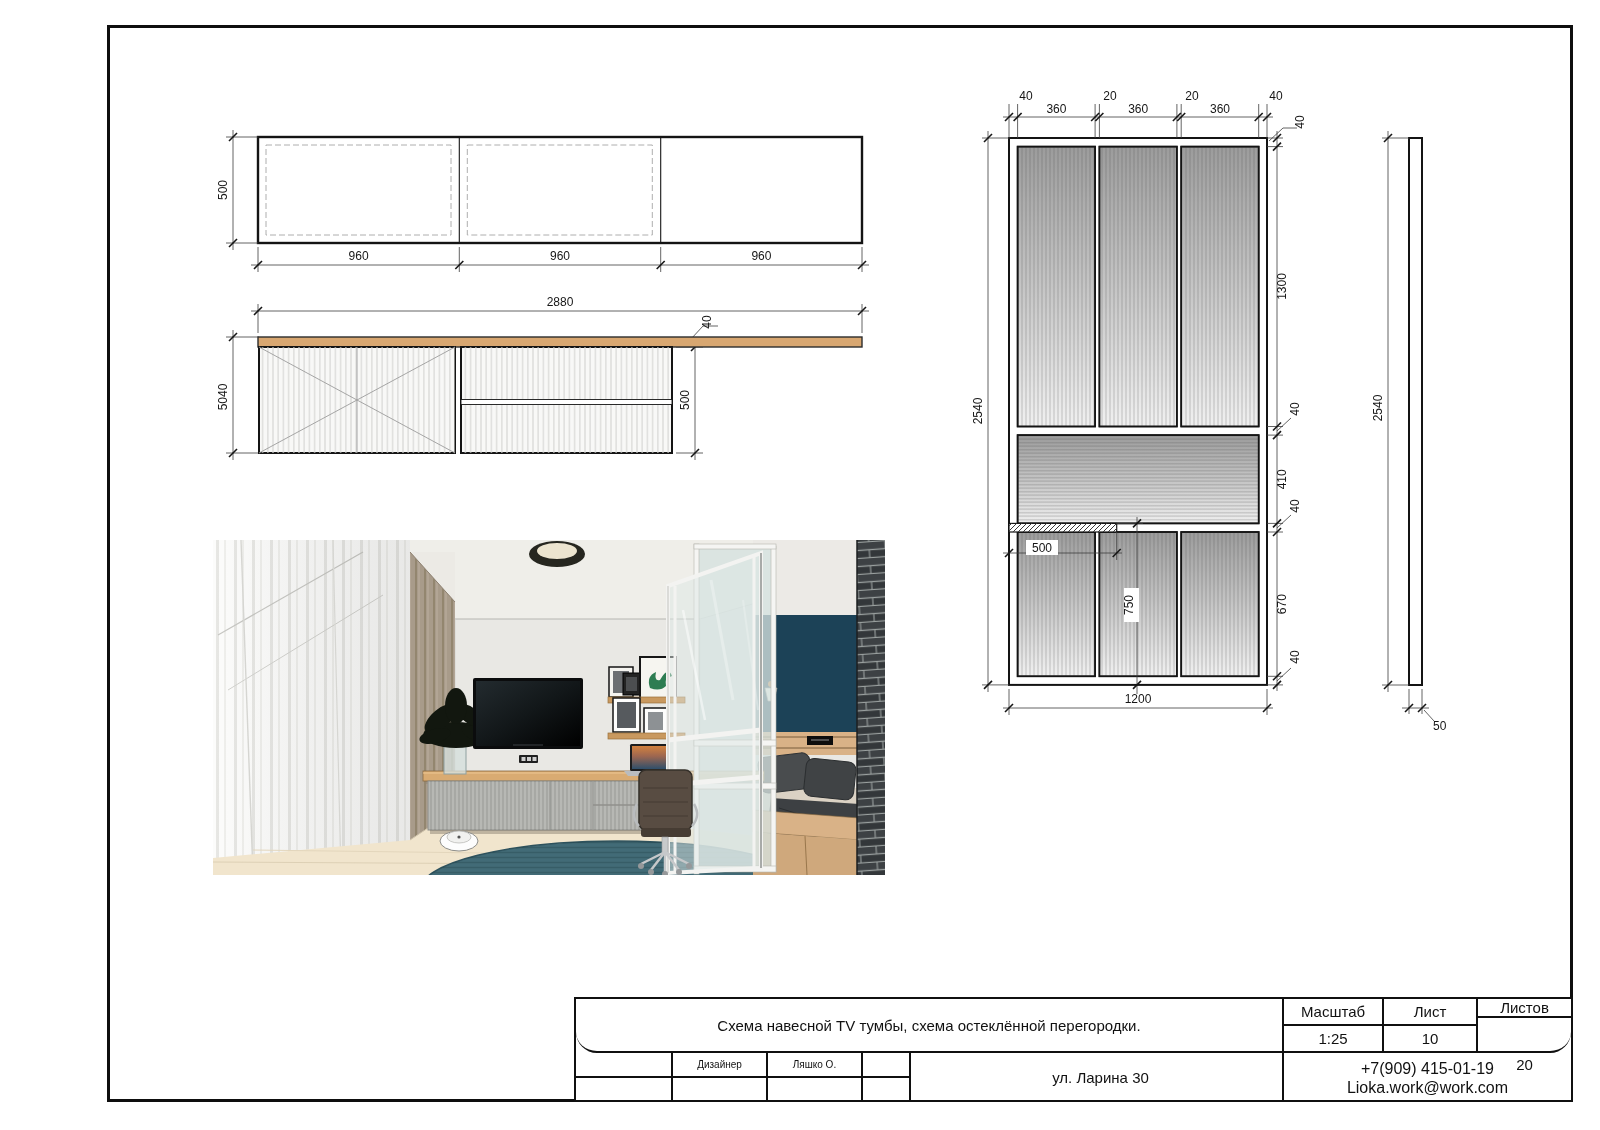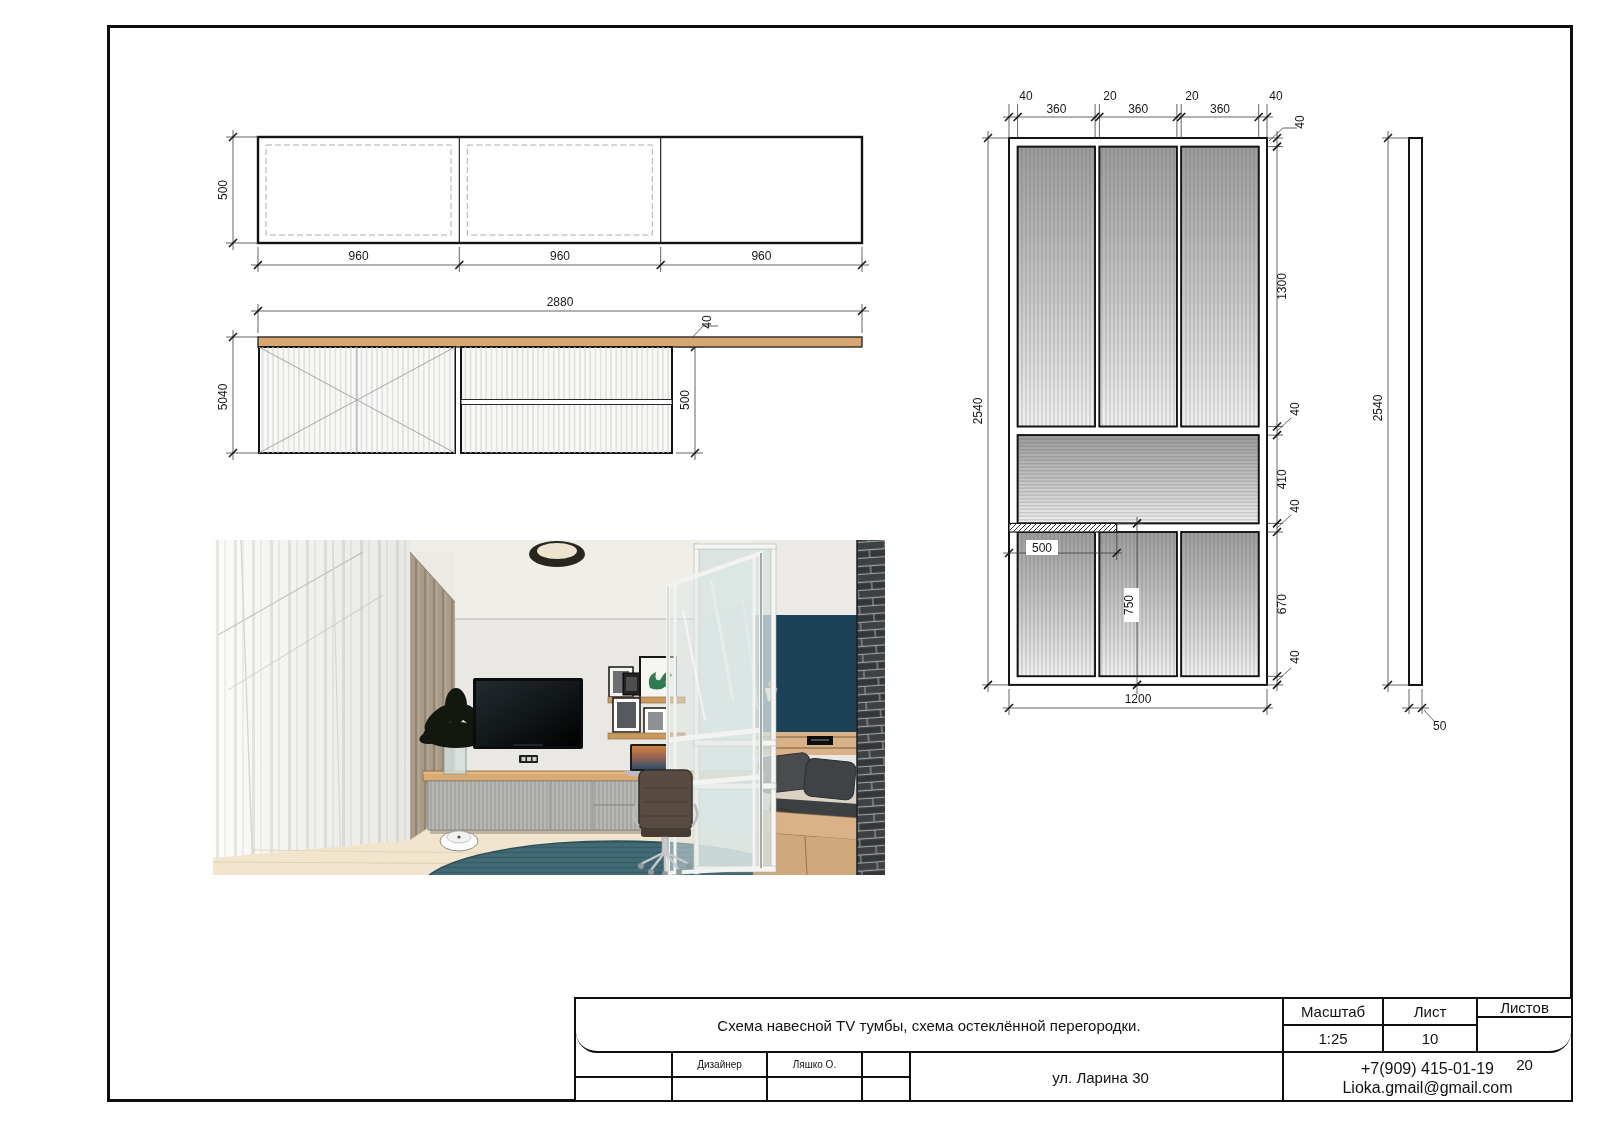--- a/index.html
+++ b/index.html
@@ -525,17 +525,17 @@
         <div class="tb-cell">Ляшко О.</div>
         <div class="tb-cell"></div>
         <div class="tb-cell b"></div>
         <div class="tb-cell b"></div>
         <div class="tb-cell b"></div>
         <div class="tb-cell b"></div>
       </div>
       <div class="tb-addr">ул. Ларина 30</div>
       <div class="tb-contact">
         <span>+7(909) 415-01-19</span>
-        <span>Lioka.gmail@gmail.com</span>
+        <span>Lioka.work@work.com</span>
       </div>
     </div>
   </div>
 </div>
 
 </body></html>

